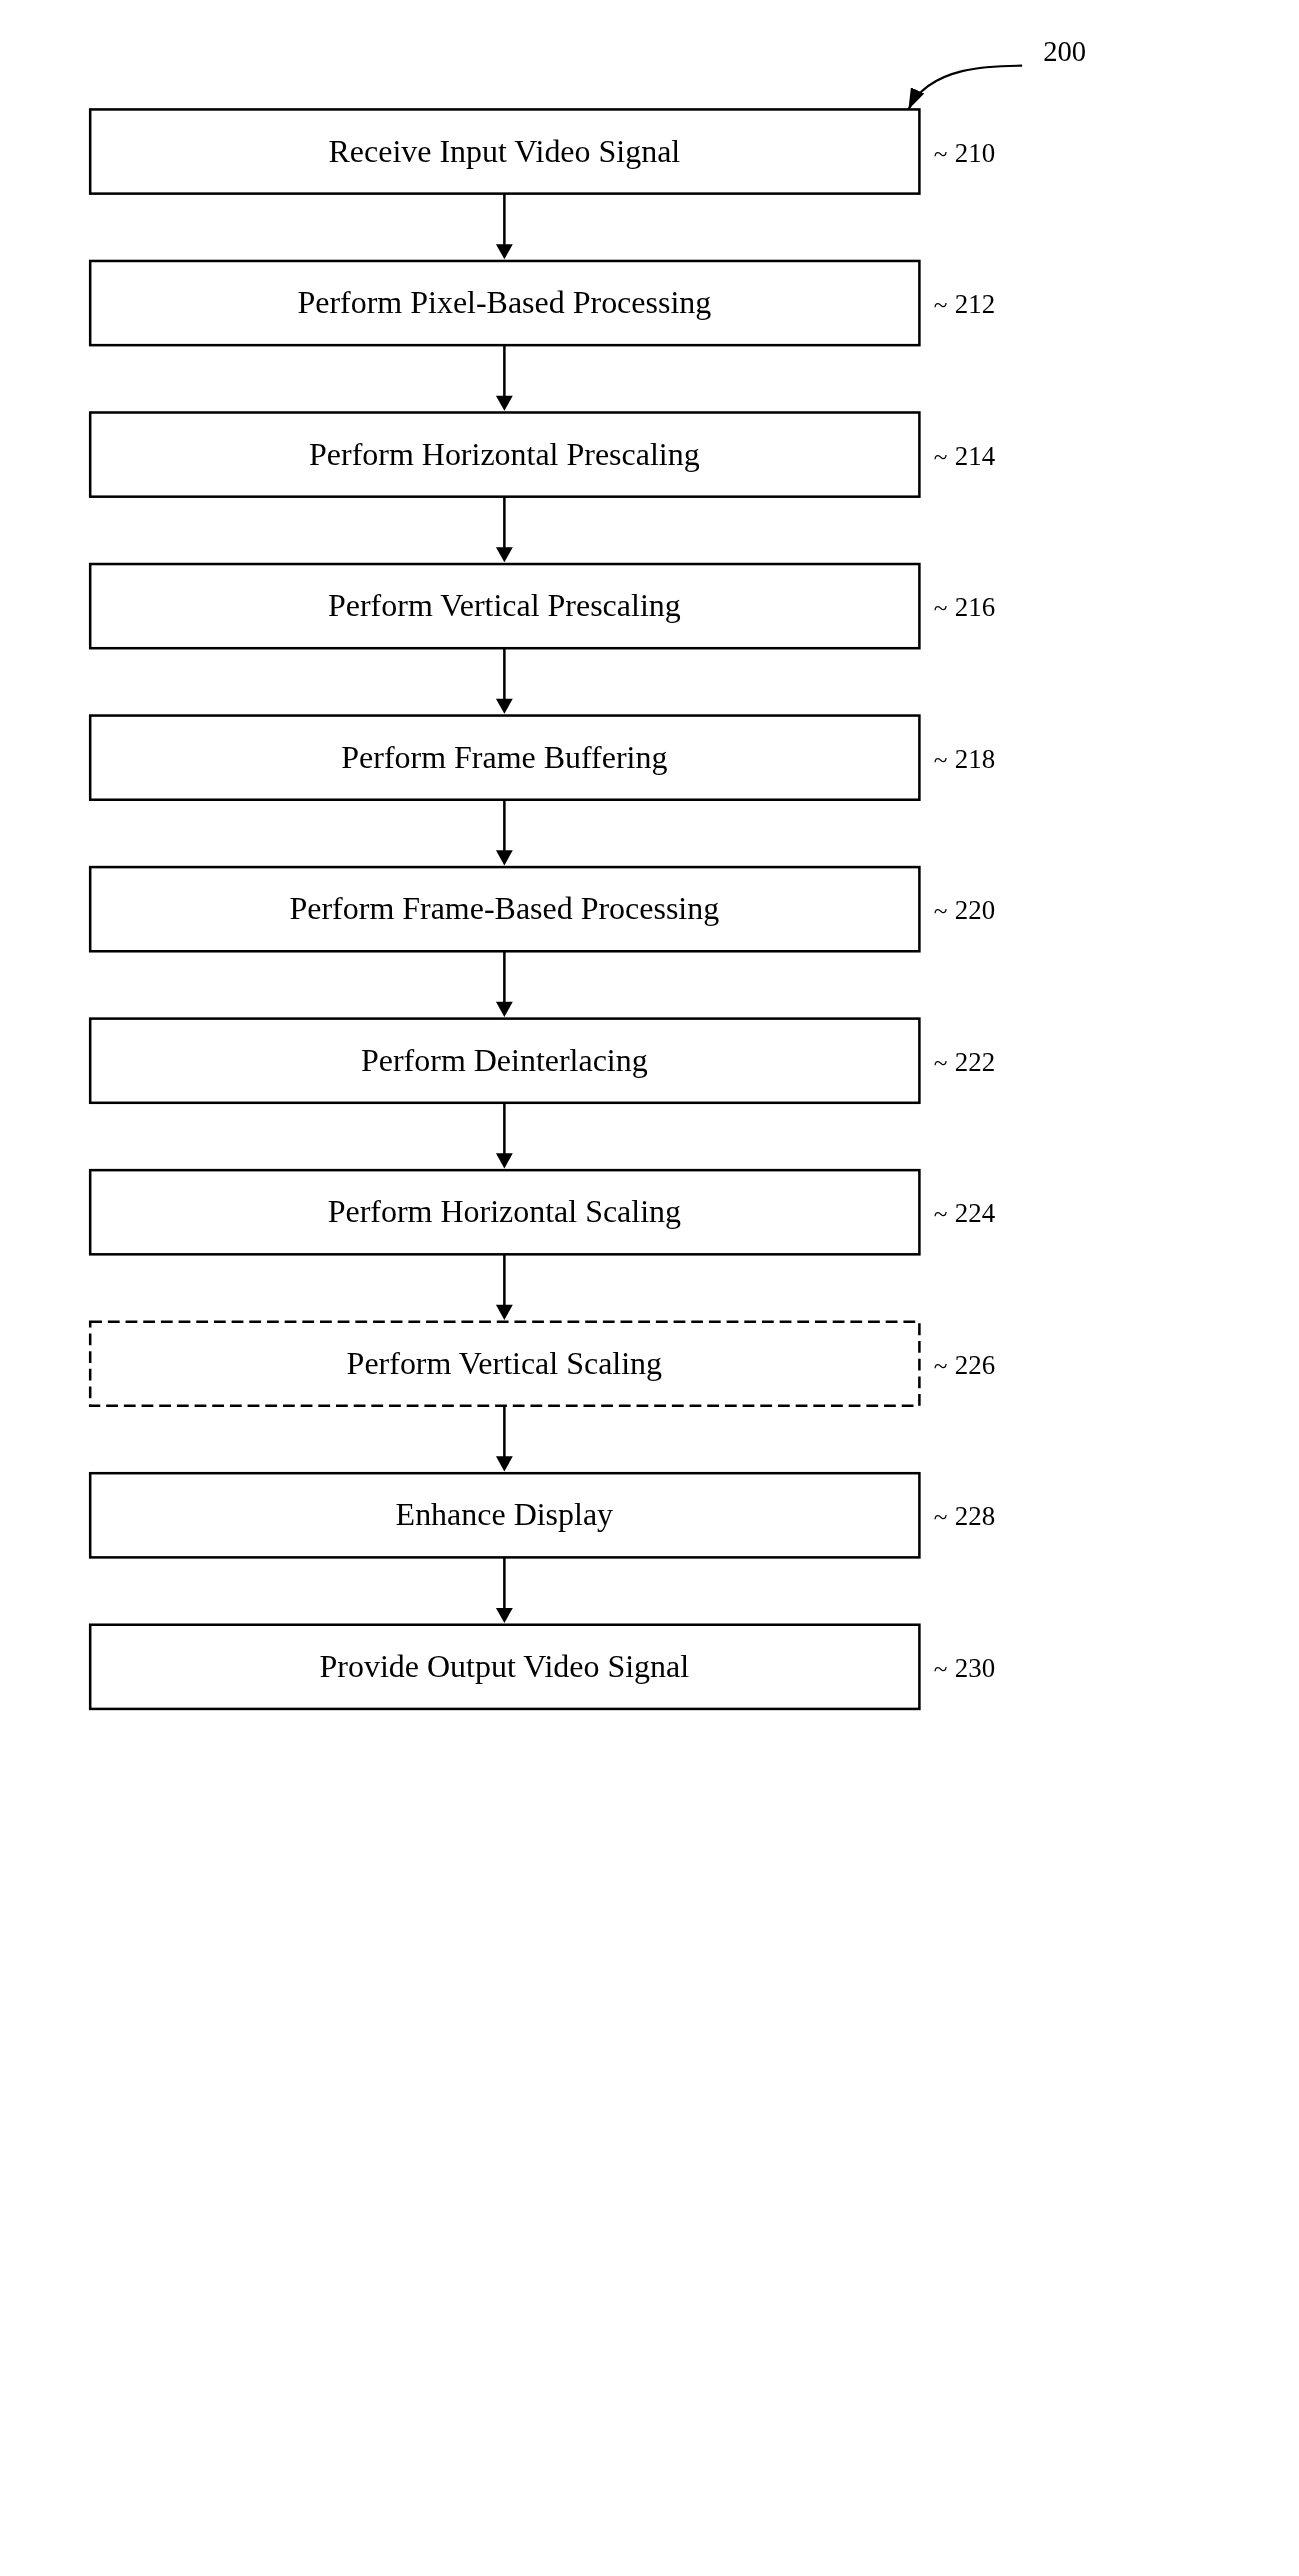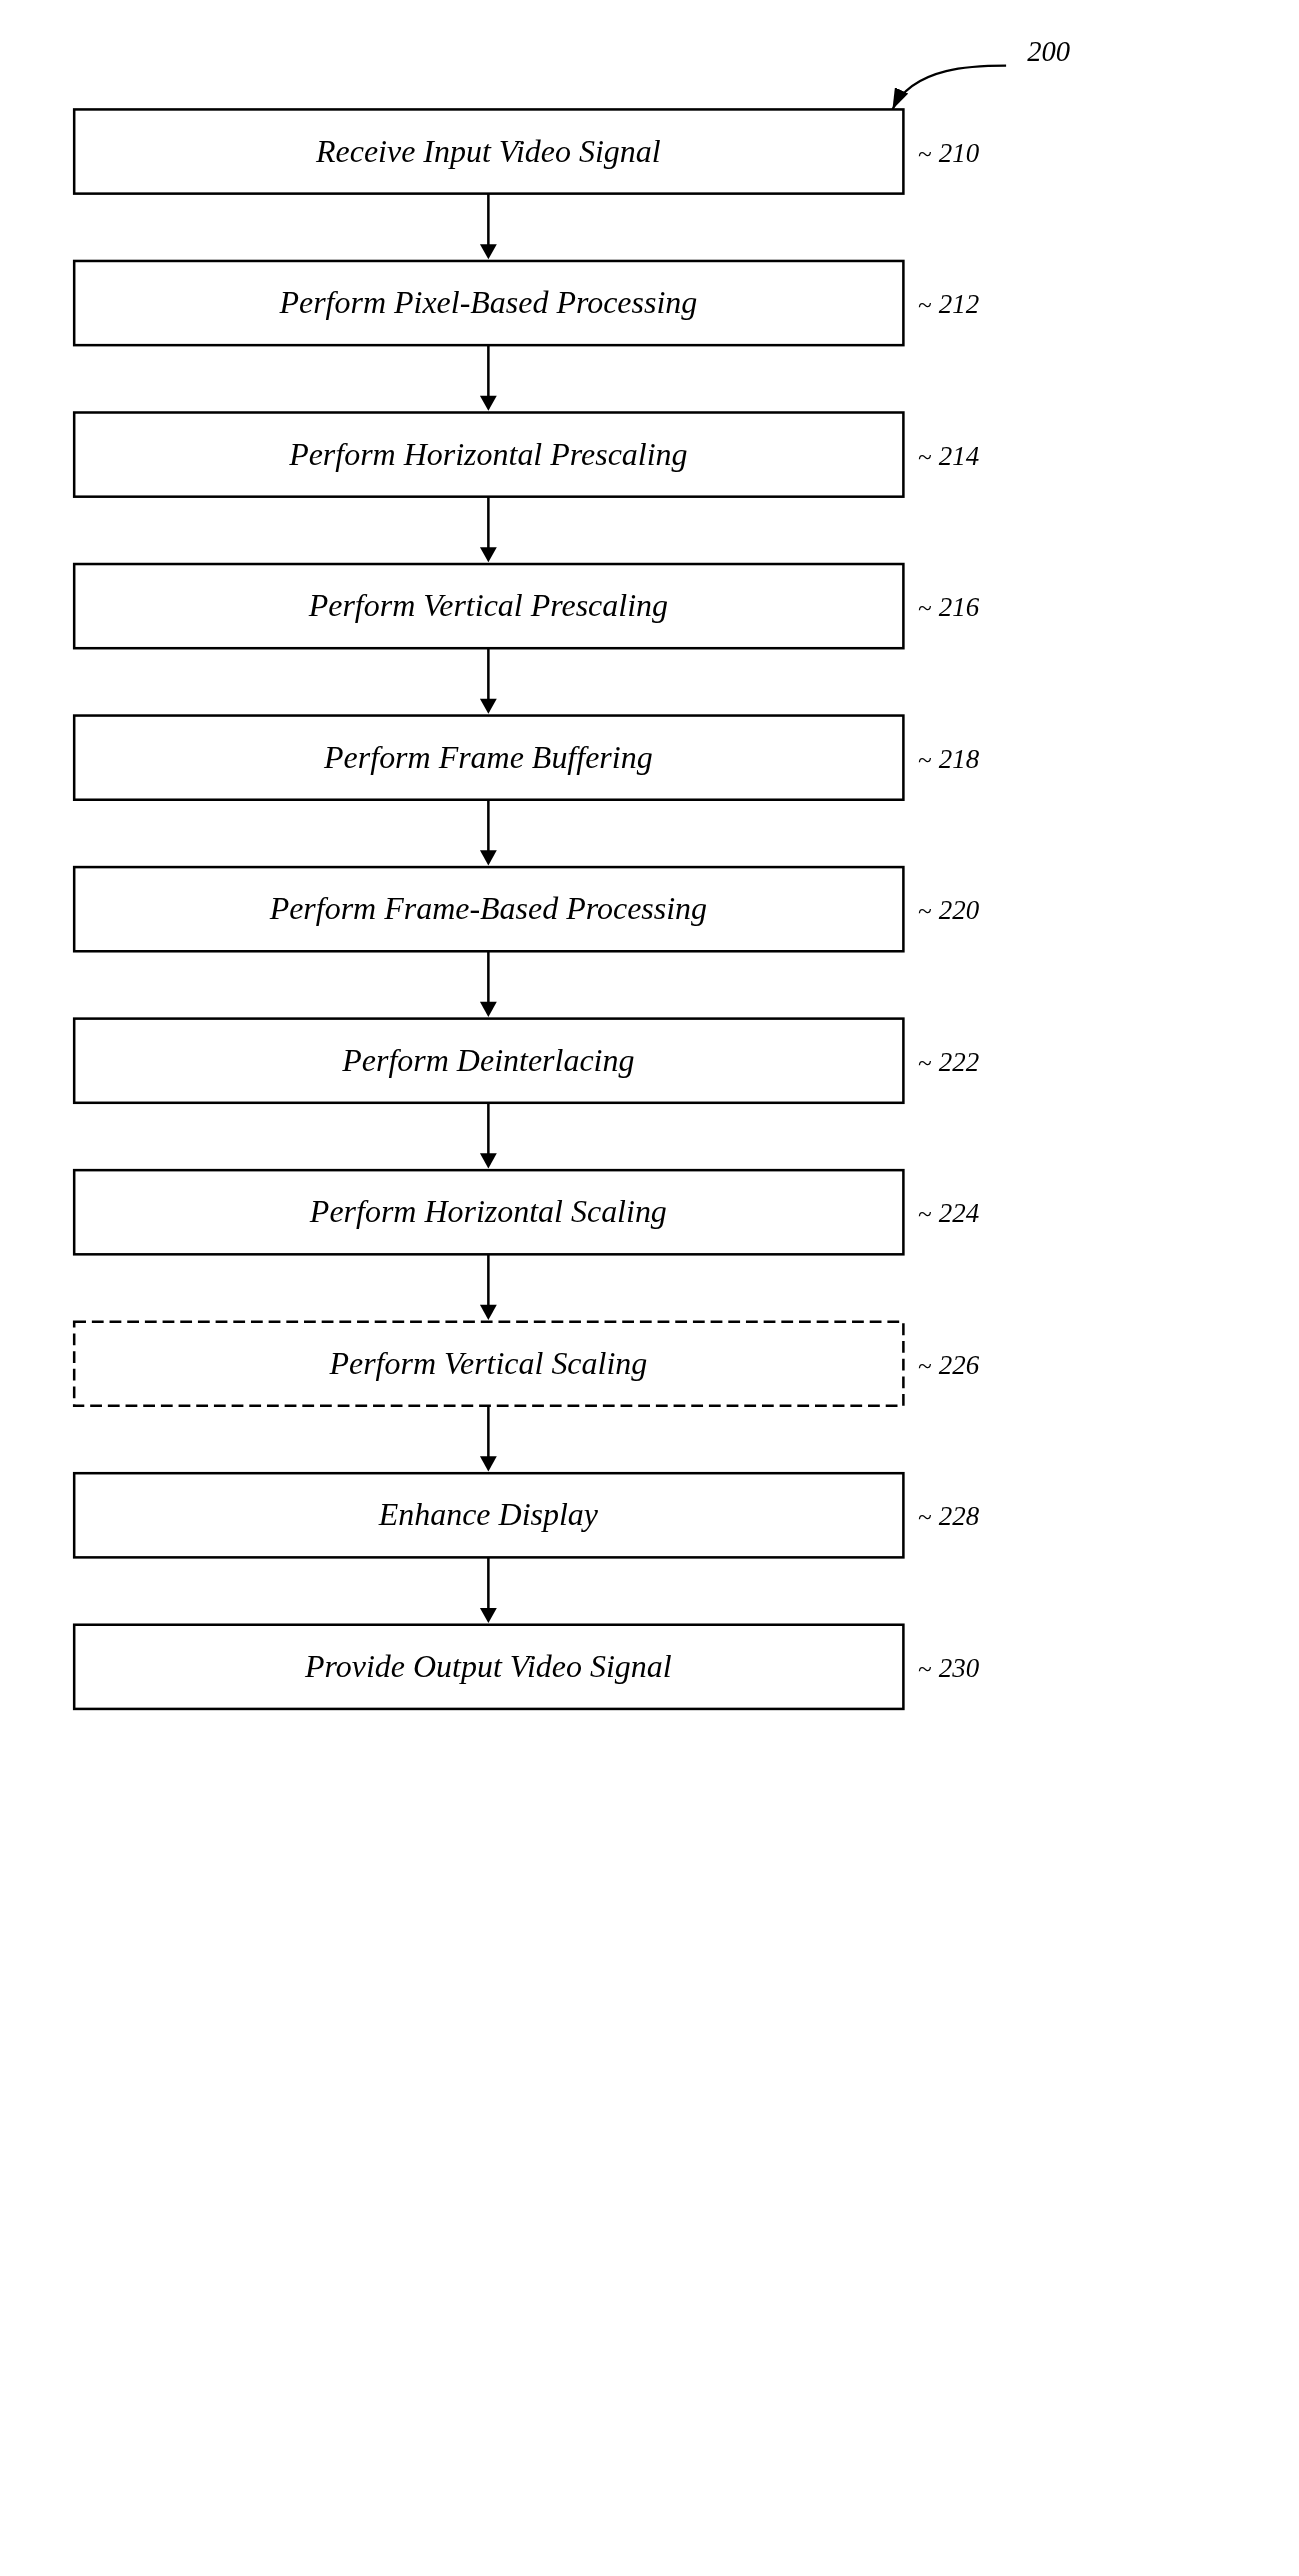--- a/index.html
+++ b/index.html
@@ -8,24 +8,23 @@
       font-family: 'Times New Roman', Times, serif;
       width: 1300px;
       height: 2576px;
       position: relative;
       overflow: hidden;
     }
 
     .diagram-container {
       position: absolute;
       top: 0;
-      left: 0;
+      left: 16px;
       width: 1244px;
       height: 2576px;
-      font-style: italic;
     }
   </style>
 </head>
 <body>
 
 <div class="diagram-container">
   <svg width="1300" height="2576" style="position:absolute;top:0;left:0;" xmlns="http://www.w3.org/2000/svg" viewBox="0 0 1544 3060">
 
     <text x="1220" y="72" font-size="34" font-family="Times New Roman, serif" fill="#000">200</text>
 

